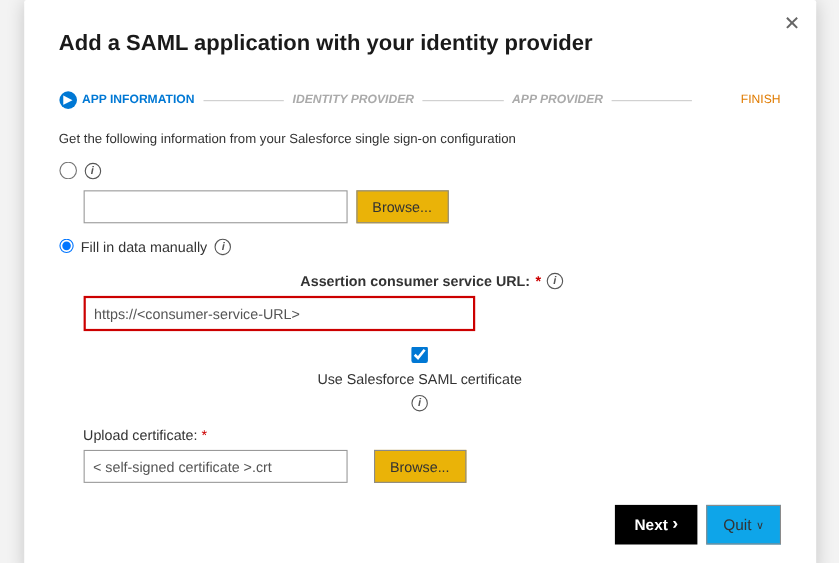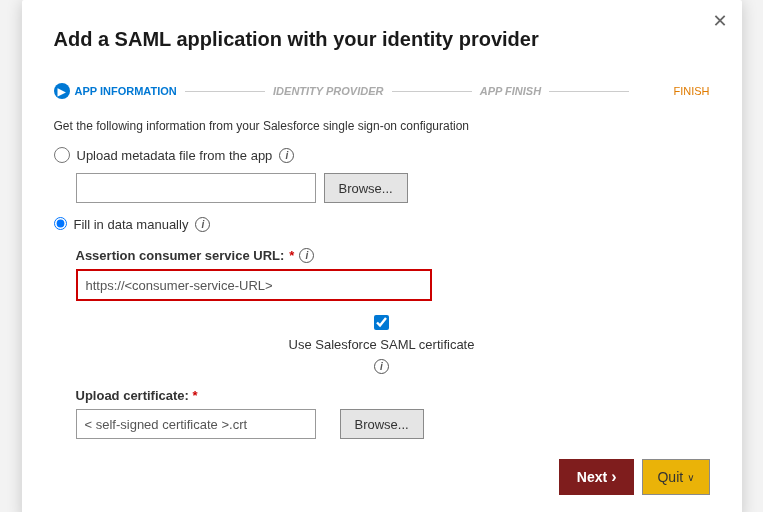--- a/index.html
+++ b/index.html
@@ -124,21 +124,21 @@
       height: 30px;
       border: 1px solid #999;
       padding: 0 8px;
       font-size: 13px;
       outline: none;
     }
     .browse-btn {
       height: 30px;
       padding: 0 14px;
       border: 1px solid #8a8a8a;
-      background: #e5e5e5;
+      background: #eab308;
       font-size: 13px;
       cursor: pointer;
       color: #333;
     }
     
     .manual-radio-row {
       display: flex;
       align-items: flex-start;
       gap: 7px;
       margin-bottom: 16px;
@@ -148,20 +148,21 @@
     
     .field-label {
       font-size: 13px;
       font-weight: 700;
       color: #333;
       margin-bottom: 6px;
       margin-left: 22px;
       display: flex;
       align-items: center;
       gap: 5px;
+      justify-content: center;
     }
     .required-star { color: #c00; }
     .url-input-wrapper {
       margin-left: 22px;
       margin-bottom: 14px;
     }
     .url-input {
       width: 356px;
       height: 32px;
       border: 2px solid #c00;
@@ -182,21 +183,21 @@
     }
     .checkbox-row input[type="checkbox"] {
       width: 15px;
       height: 15px;
       accent-color: #0078d4;
       cursor: pointer;
     }
     
     .cert-label {
       font-size: 13px;
-      font-weight: 700;
+      font-weight: 400;
       color: #333;
       margin-bottom: 6px;
       margin-left: 22px;
     }
     .cert-upload-row {
       display: flex;
       align-items: center;
       gap: 24px;
       margin-left: 22px;
       margin-bottom: 20px;
@@ -213,34 +214,34 @@
     
     .footer {
       display: flex;
       justify-content: flex-end;
       gap: 8px;
       margin-top: 10px;
     }
     .btn-next {
       height: 36px;
       padding: 0 18px;
-      background: #7f1d1d;
+      background: #000000;
       color: #fff;
       border: none;
       font-size: 14px;
       font-weight: 600;
       cursor: pointer;
       display: flex;
       align-items: center;
       gap: 4px;
     }
     .btn-quit {
       height: 36px;
       padding: 0 14px;
-      background: #eab308;
+      background: #0ea5e9;
       color: #333;
       border: 1px solid #8a8a8a;
       font-size: 14px;
       cursor: pointer;
       display: flex;
       align-items: center;
       gap: 4px;
     }
     .chevron-down {
       font-size: 10px;
@@ -264,33 +265,32 @@
         <span>▶</span>
       </div>
       <span class="step-label active">APP INFORMATION</span>
     </div>
     <div class="step-line"></div>
     <div class="step">
       <span class="step-label inactive">IDENTITY PROVIDER</span>
     </div>
     <div class="step-line"></div>
     <div class="step">
-      <span class="step-label inactive">APP FINISH</span>
+      <span class="step-label inactive">APP PROVIDER</span>
     </div>
     <div class="step-line"></div>
     <div class="step">
       <span class="step-label finish">FINISH</span>
     </div>
   </div>
 
   <div class="info-text">Get the following information from your Salesforce single sign-on configuration</div>
 
   <div class="radio-row">
     <input type="radio" name="input-method" id="upload-radio" style="">
-    <label for="upload-radio">Upload metadata file from the app</label>
     <span class="info-icon">i</span>
   </div>
 
   <div class="file-upload-row">
     <input type="text" class="file-input" style="">
     <button class="browse-btn">Browse...</button>
   </div>
 
   <div class="manual-radio-row">
     <input type="radio" name="input-method" id="manual-radio" checked="" style="">

